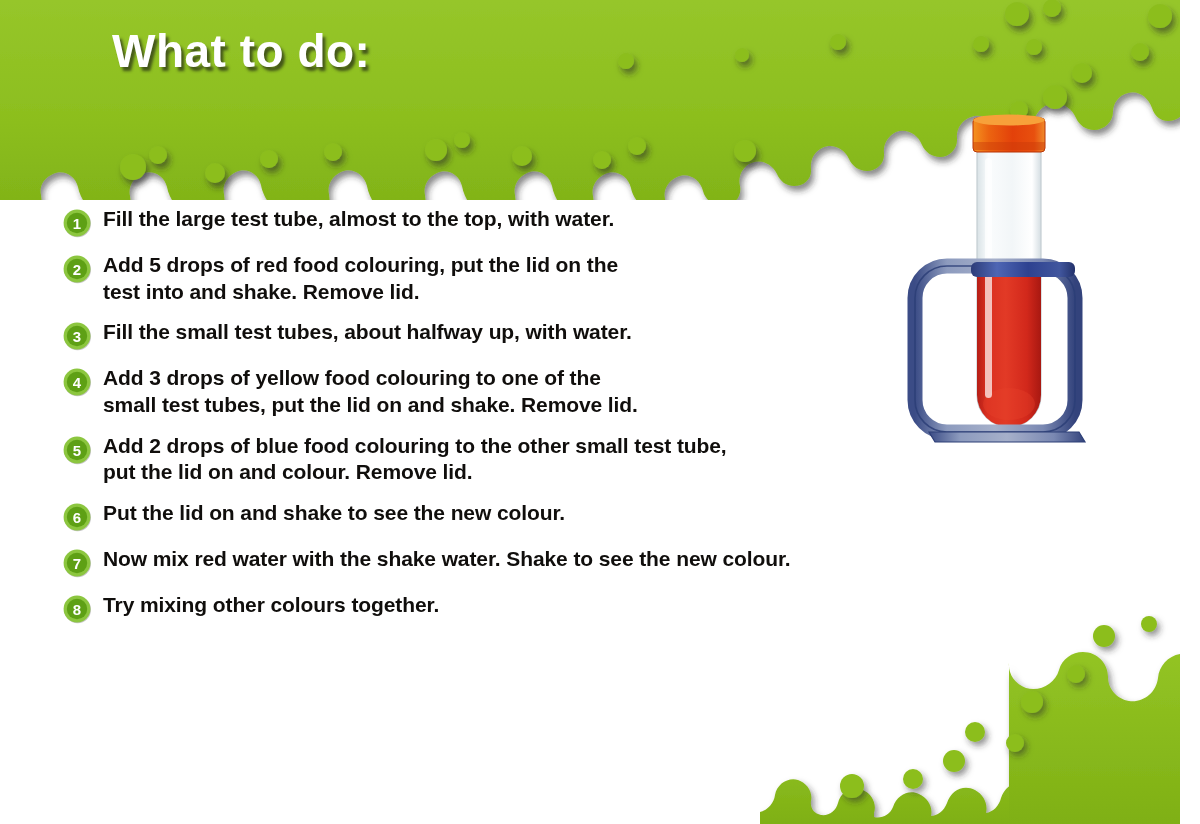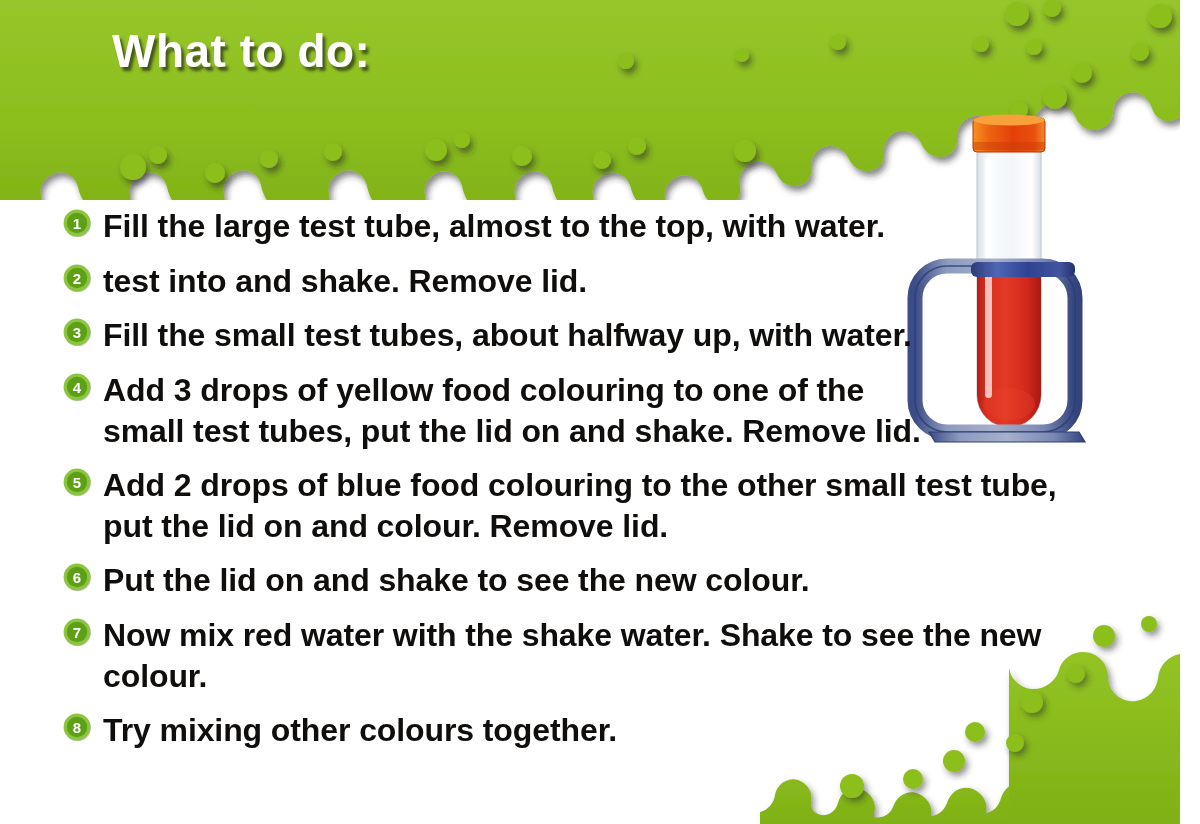--- a/index.html
+++ b/index.html
@@ -66,21 +66,21 @@
   .step-badge {
     flex: 0 0 auto;
     width: 30px;
     height: 30px;
     margin-top: 2px;
     margin-right: 11px;
     position: relative;
   }
   .step-badge svg { display: block; }
   .step-text {
-    font-size: 32px;
+    font-size: 21px;
     font-weight: bold;
     color: #100e0c;
     line-height: 1.27;
     letter-spacing: -0.1px;
   }
   .step-text .l2 { display: block; }
 
   
   #tube-figure {
     position: absolute;
@@ -220,20 +220,21 @@
     <div class="step">
       <span class="step-badge">
         <svg width="30" height="30" viewBox="0 0 30 30">
           <circle cx="15.6" cy="15.8" r="13.4" fill="#7e7e7e" opacity="0.45"></circle>
           <circle cx="15" cy="15" r="13.4" fill="#8CC63F"></circle>
           <circle cx="15" cy="15" r="10.2" fill="#5EA015"></circle>
           <text x="15" y="21.2" text-anchor="middle" font-family="Liberation Sans, sans-serif" font-size="15" font-weight="bold" fill="#ffffff">2</text>
         </svg>
       </span>
       <span class="step-text">
+        <span>Add 5 drops of red food colouring, put the lid on the</span>
         <span class="l2">test into and shake. Remove lid.</span>
       </span>
     </div>
 
     <div class="step">
       <span class="step-badge">
         <svg width="30" height="30" viewBox="0 0 30 30">
           <circle cx="15.6" cy="15.8" r="13.4" fill="#7e7e7e" opacity="0.45"></circle>
           <circle cx="15" cy="15" r="13.4" fill="#8CC63F"></circle>
           <circle cx="15" cy="15" r="10.2" fill="#5EA015"></circle>

